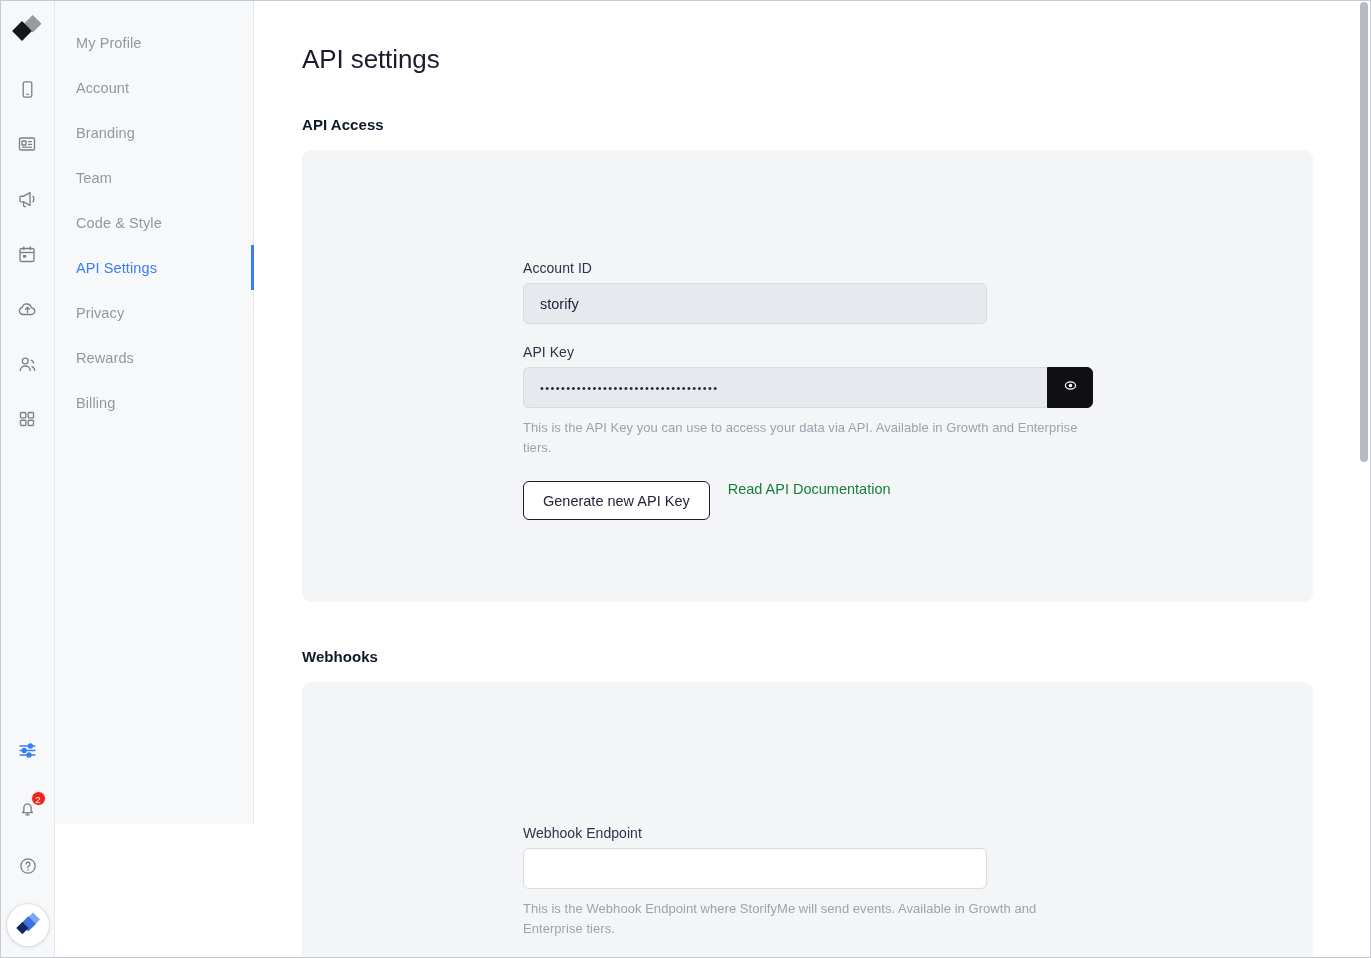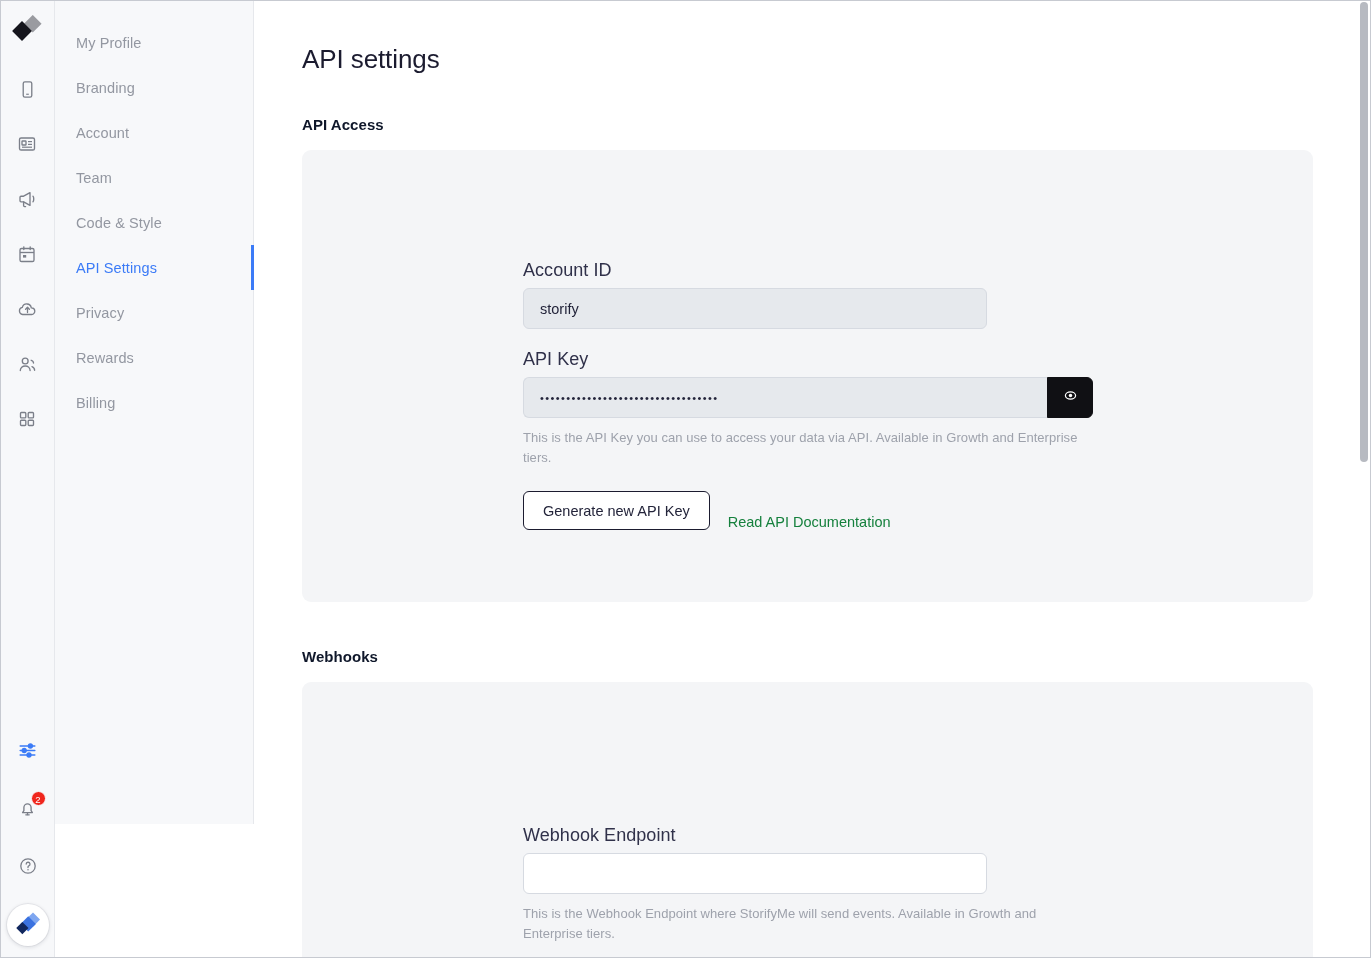--- a/index.html
+++ b/index.html
@@ -90,21 +90,21 @@
   .card {
     background: #f4f5f7; border-radius: 9px;
     padding: 110px 0 0 0;
     margin-bottom: 46px;
   }
   .card-api { height: 452px; }
   .card-webhooks { min-height: 400px; padding-top: 143px; }
   .field-col { width: 570px; margin-left: 221px; }
 
   .flabel {
-    font-size: 18px; color: #30314a; margin-bottom: 7px;
+    font-size: 14px; color: #30314a; margin-bottom: 7px;
     letter-spacing: .05px;
   }
   .input {
     width: 464px; height: 41px;
     border: 1px solid #d6dae1; border-radius: 6px;
     background: #e6e9ed;
     font-size: 14.5px; color: #23243a;
     padding: 0 16px;
     font-family: "Liberation Sans", sans-serif;
     outline: none;
@@ -124,21 +124,21 @@
     background: #101014; border: 1px solid #101014;
     border-top-right-radius: 6px; border-bottom-right-radius: 6px;
     display: flex; align-items: center; justify-content: center;
     cursor: pointer;
   }
   .helper {
     width: 555px;
     font-size: 13px; color: #9ea2ac; line-height: 1.55;
     margin-top: 10px; letter-spacing: .05px;
   }
-  .btn-row { display: flex; align-items: flex-end; margin-top: 23px; }
+  .btn-row { display: flex; align-items: flex-start; margin-top: 23px; }
   .btn-outline {
     height: 39px; padding: 0 19px;
     border: 1px solid #1b1b2f; border-radius: 6px;
     background: #ffffff; color: #23243a;
     font-size: 14.5px; font-family: "Liberation Sans", sans-serif;
     cursor: pointer; display: flex; align-items: center;
   }
   .link {
     margin-left: 18px; color: #15803d;
     font-size: 14.5px; cursor: pointer; text-decoration: none;
@@ -290,24 +290,24 @@
         </svg>
       </div>
     </div>
   </div>
 
   <nav class="subnav">
     <div class="subnav-item">
       <span>My Profile</span>
     </div>
     <div class="subnav-item">
+      <span>Account</span>
+    </div>
+    <div class="subnav-item">
       <span>Branding</span>
-    </div>
-    <div class="subnav-item">
-      <span>Account</span>
     </div>
     <div class="subnav-item">
       <span>Team</span>
     </div>
     <div class="subnav-item">
       <span>Code &amp; Style</span>
     </div>
     <div class="subnav-item active">
       <span>API Settings</span>
     </div>

